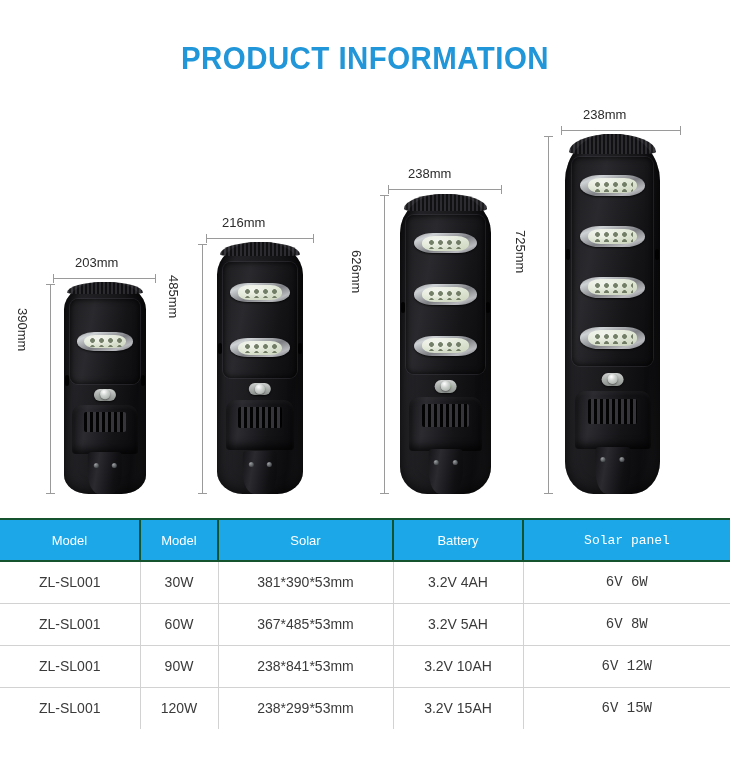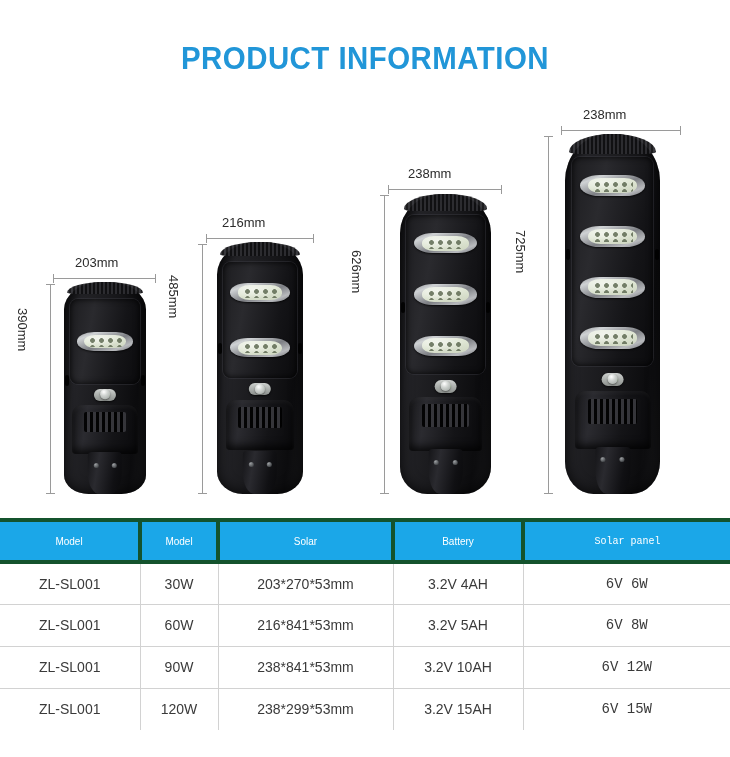--- a/index.html
+++ b/index.html
@@ -246,25 +246,25 @@
     top: 518px;
     left: 0;
     width: 730px;
     border-collapse: collapse;
     table-layout: fixed;
     font-family: "Liberation Sans", sans-serif;
   }
   .spec-table th {
     background: #1ba7e8;
     color: #ffffff;
-    font-size: 10px;
+    font-size: 13px;
     font-weight: normal;
     height: 42px;
     text-align: center;
-    border: 4px solid #14532d;
+    border: 2px solid #14532d;
   }
   .spec-table td {
     height: 42px;
     text-align: center;
     font-size: 14px;
     color: #3a3a3a;
     border: 1px solid #d2d2d2;
     background: #ffffff;
   }
   .spec-table tr td:first-child,
@@ -476,28 +476,28 @@
       <th>Model</th>
       <th>Solar</th>
       <th>Battery</th>
       <th>Solar panel</th>
     </tr>
   </thead>
   <tbody>
     <tr>
       <td>ZL-SL001</td>
       <td>30W</td>
-      <td>203*270*53mm</td>
+      <td>381*390*53mm</td>
       <td>3.2V 4AH</td>
       <td>6V 6W</td>
     </tr>
     <tr>
       <td>ZL-SL001</td>
       <td>60W</td>
-      <td>216*841*53mm</td>
+      <td>367*485*53mm</td>
       <td>3.2V 5AH</td>
       <td>6V 8W</td>
     </tr>
     <tr>
       <td>ZL-SL001</td>
       <td>90W</td>
       <td>238*841*53mm</td>
       <td>3.2V 10AH</td>
       <td>6V 12W</td>
     </tr>

